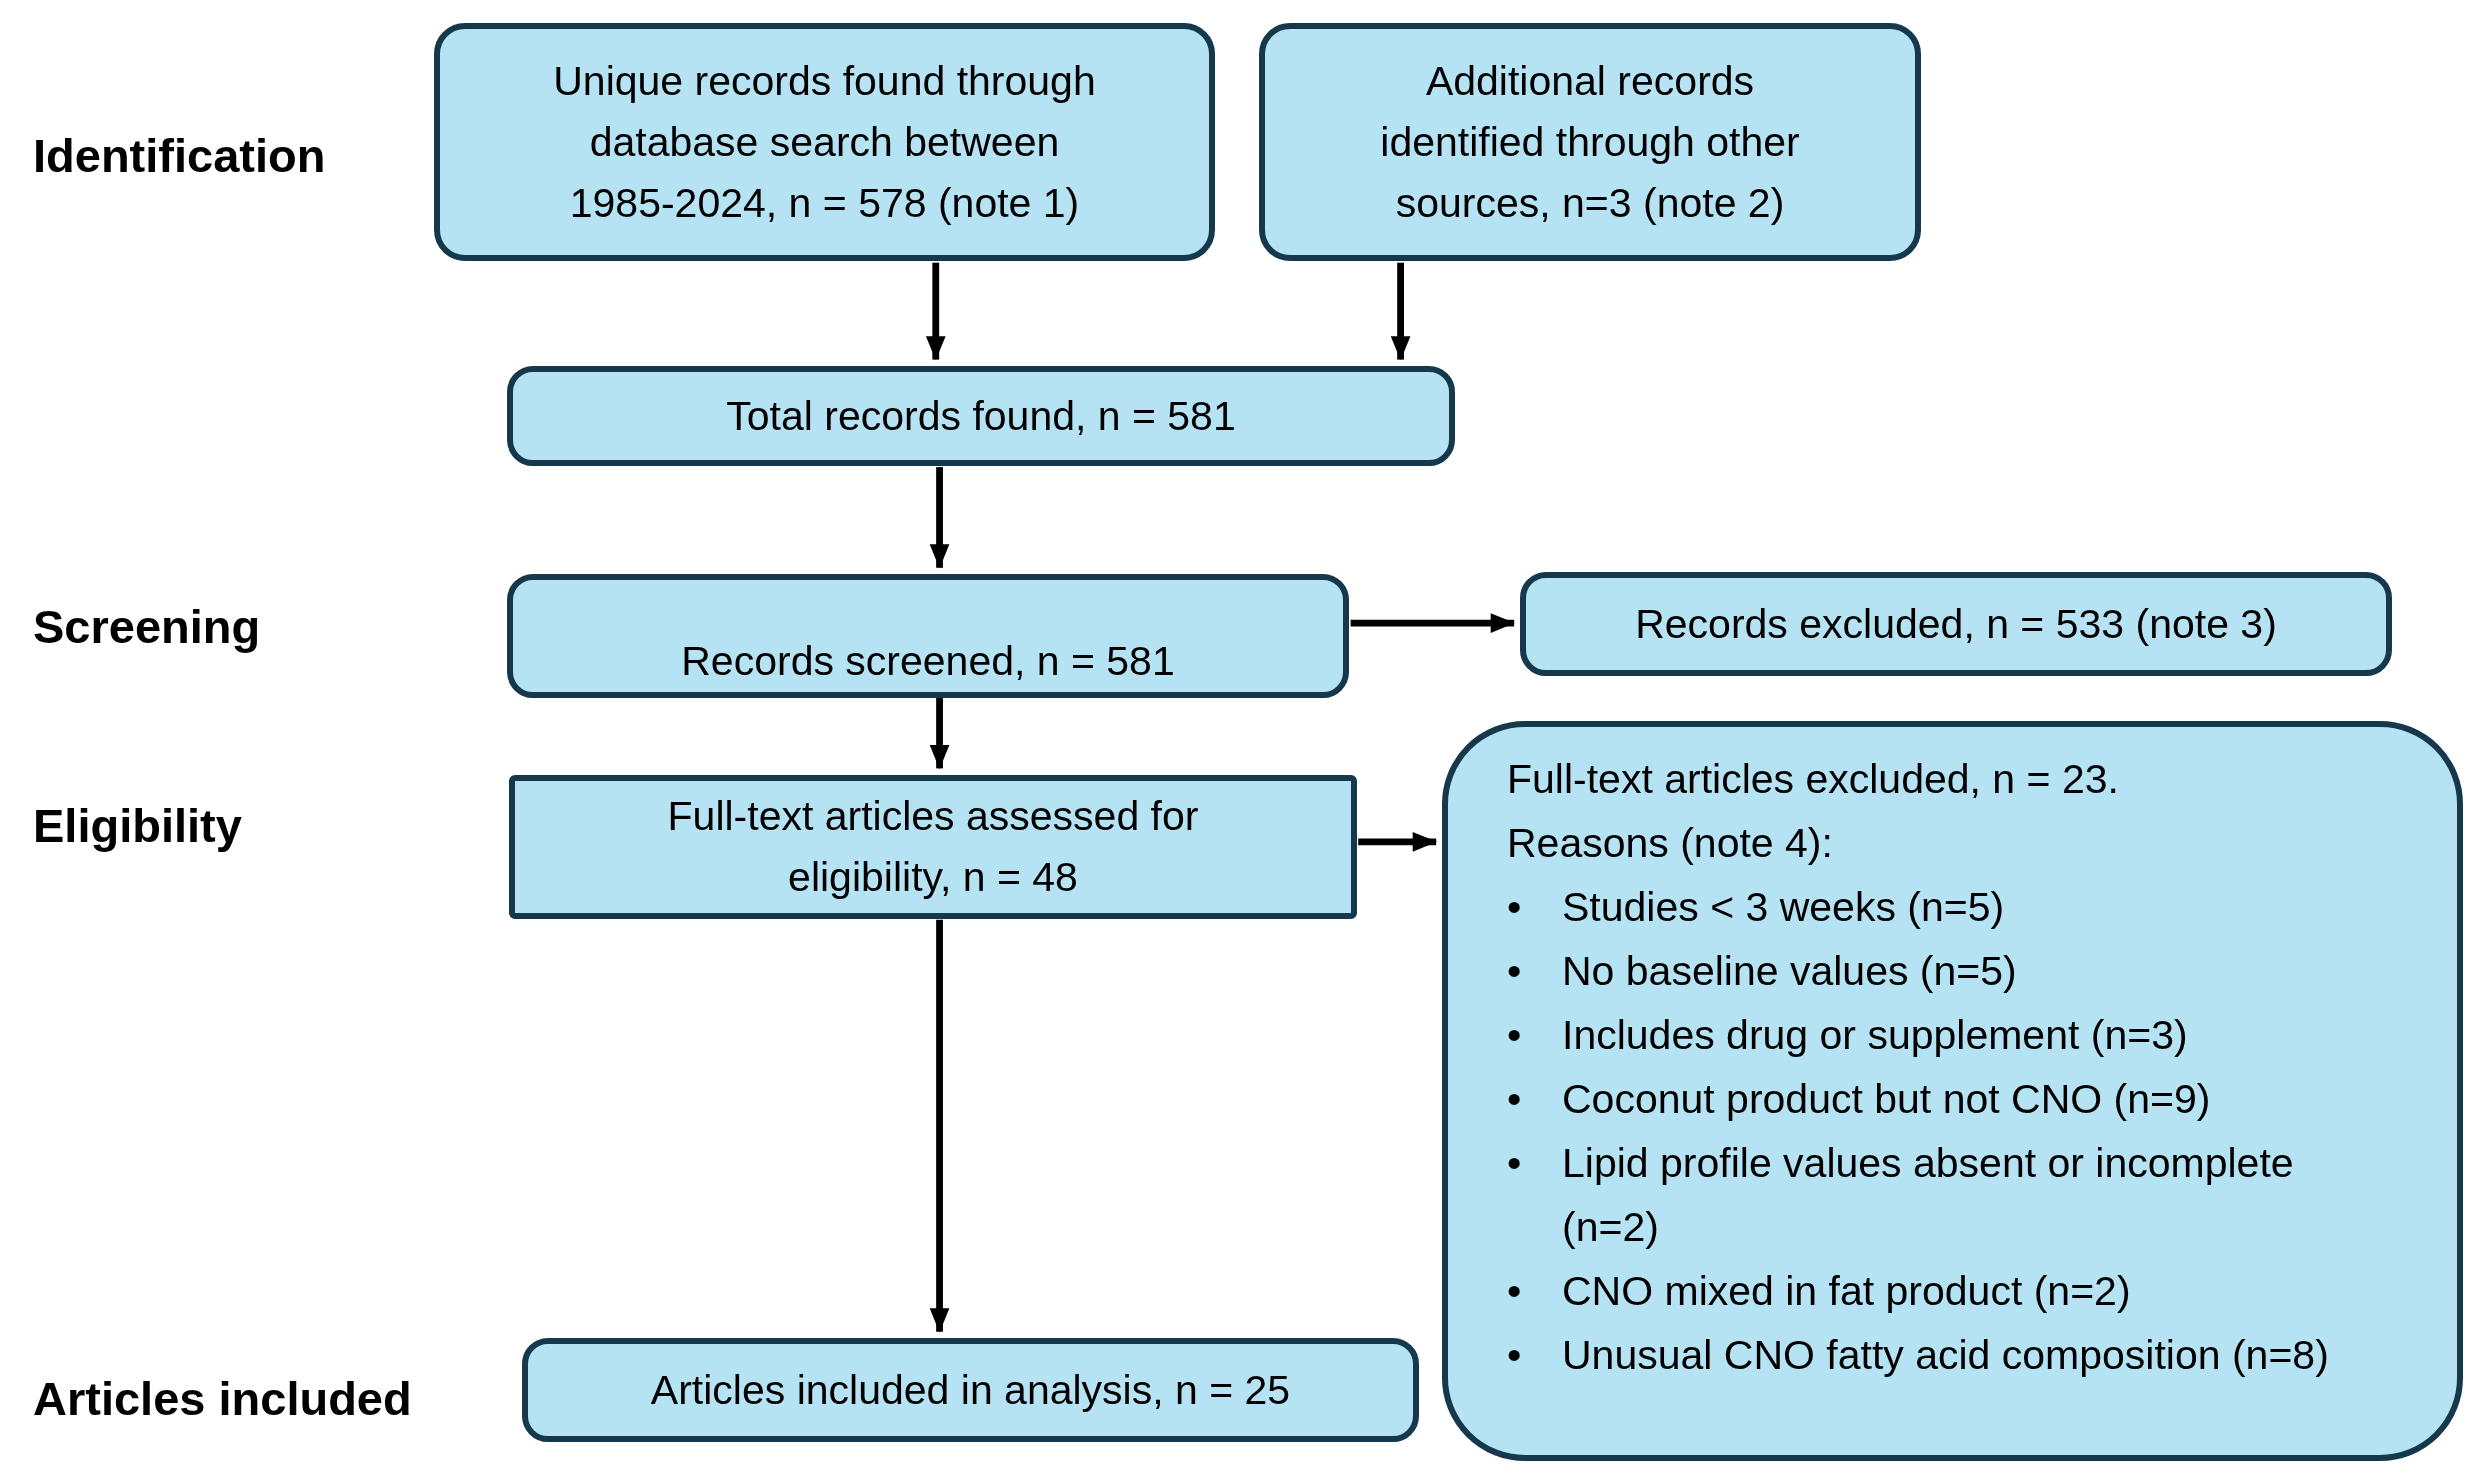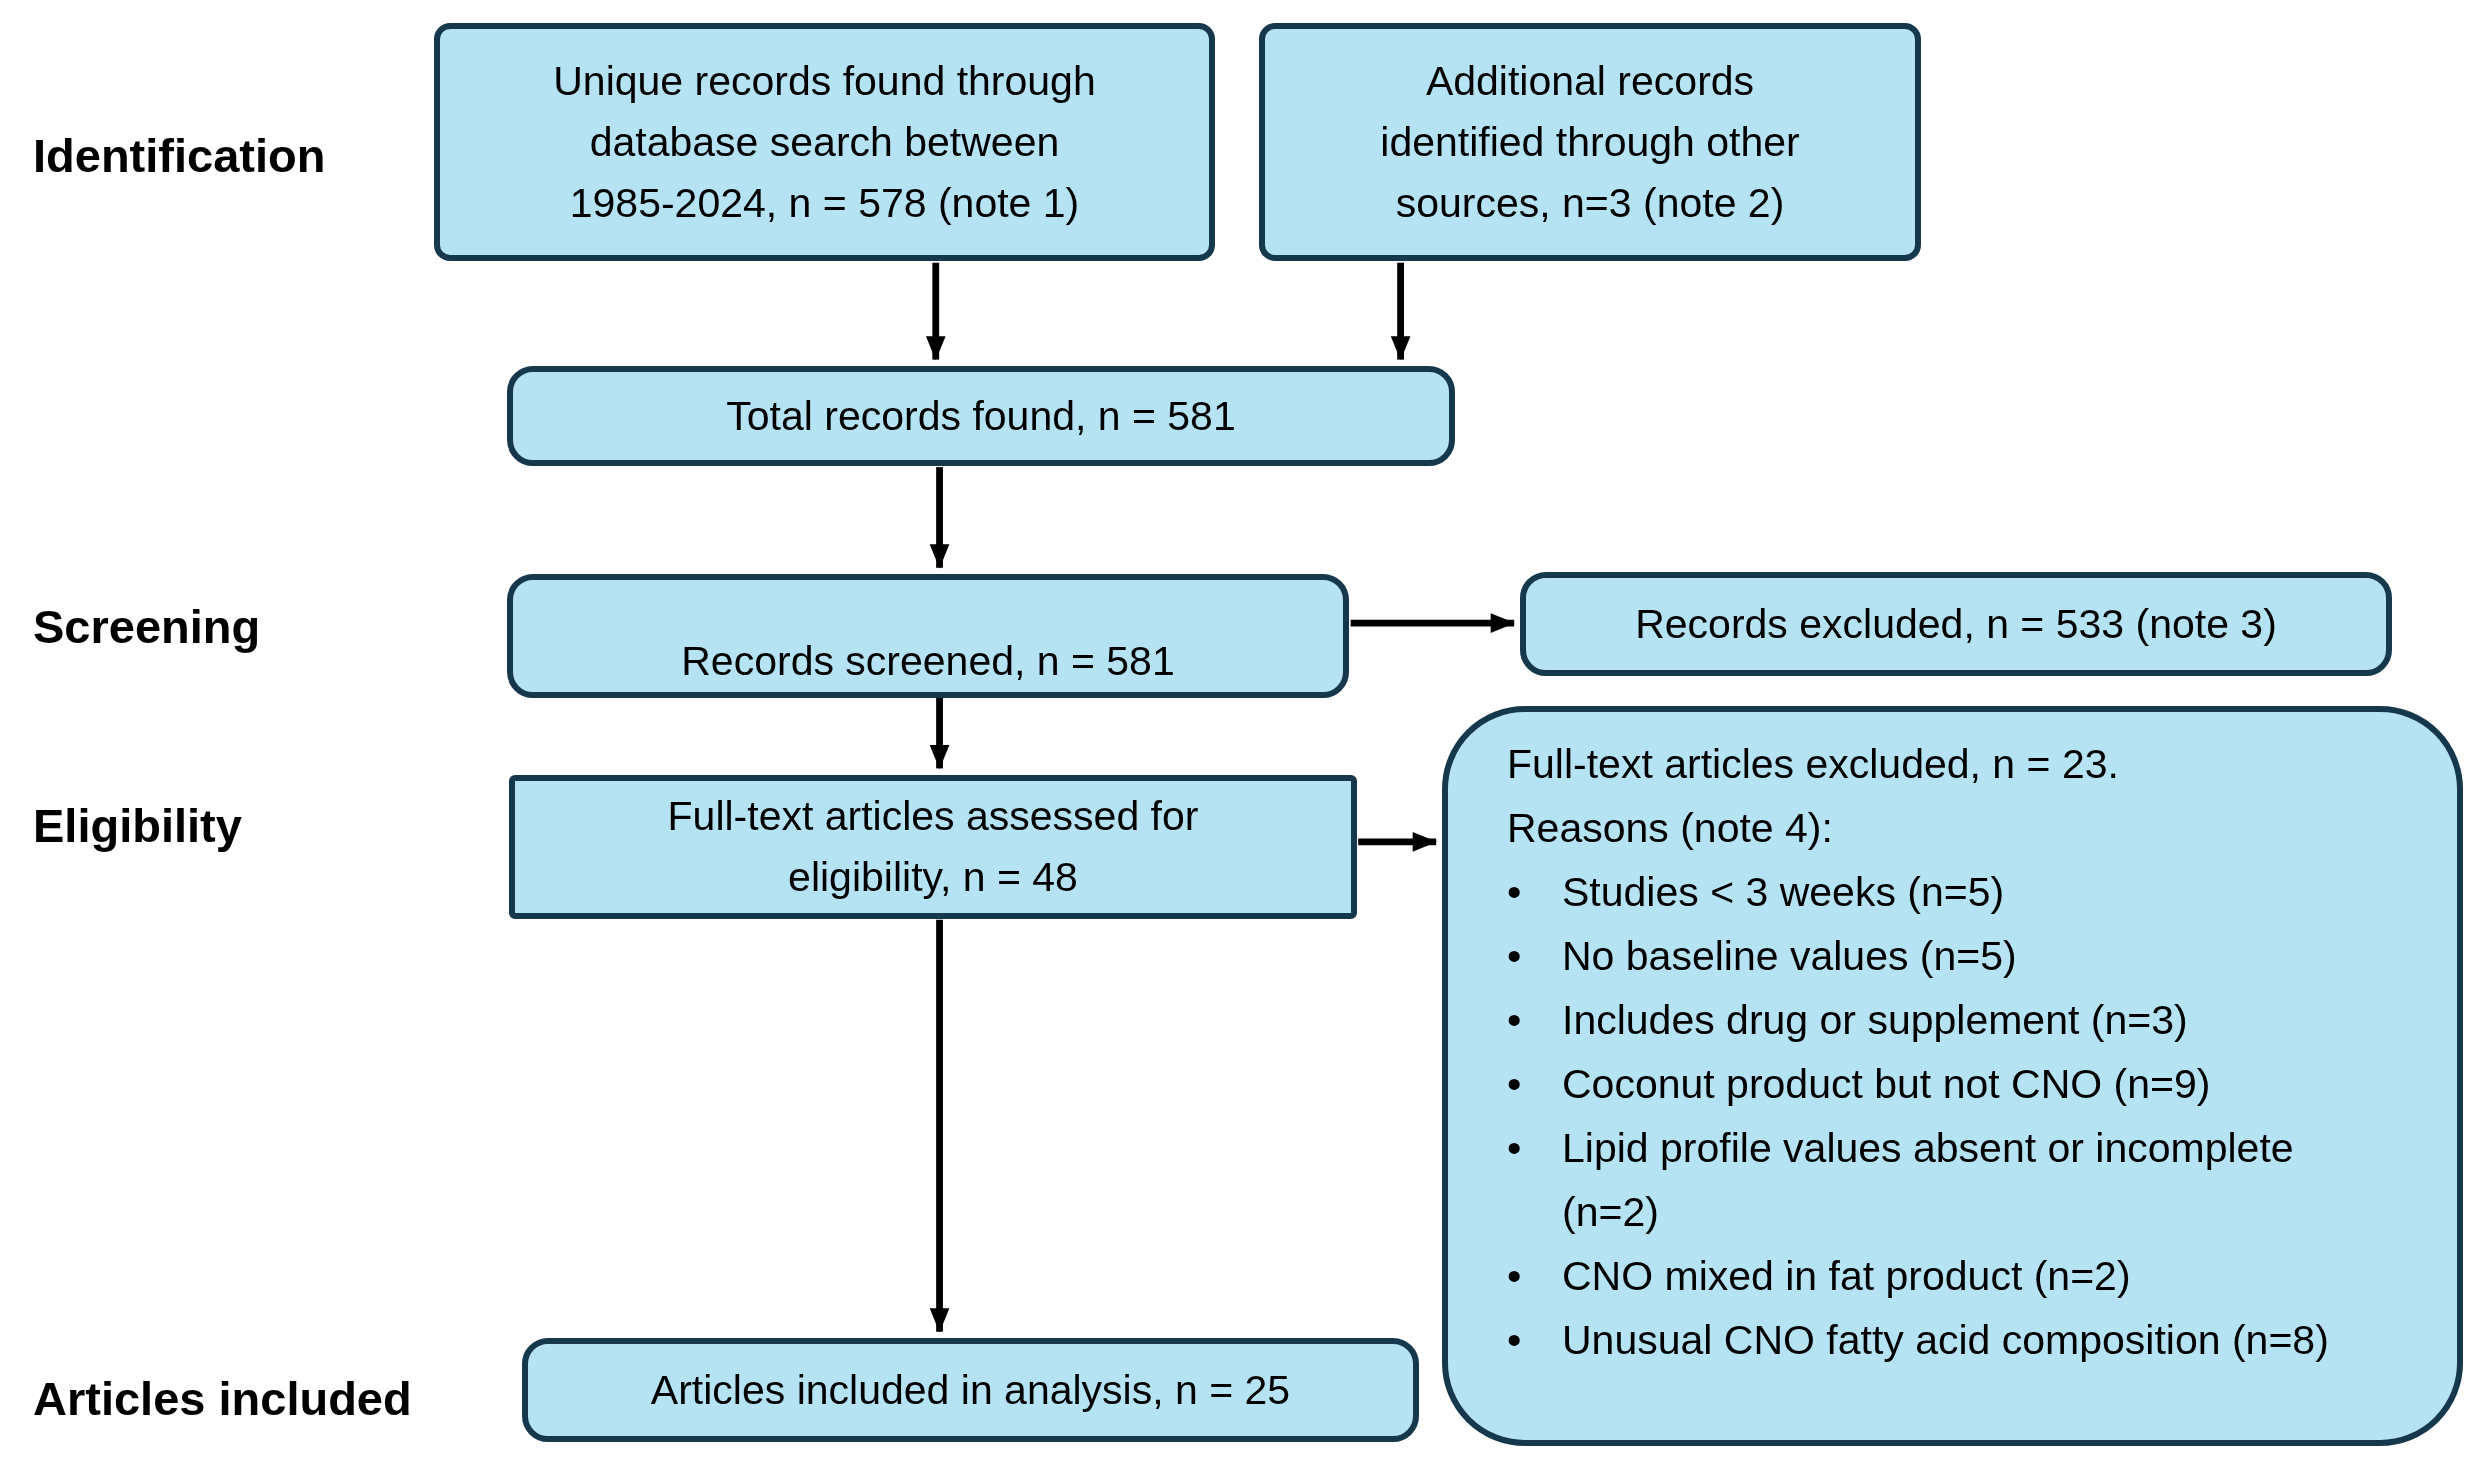--- a/index.html
+++ b/index.html
@@ -25,21 +25,21 @@
   .box{
     position:absolute;
     background:var(--box-fill);
     border:6px solid var(--box-border);
     border-radius:26px;
     box-sizing:border-box;
     display:flex;flex-direction:column;justify-content:center;align-items:center;
     font-size:41px;line-height:61px;text-align:center;
   }
   .box .bline{width:100%;}
-  .box-top{border-radius:16px;}
+  .box-top{border-radius:31px;}
   .box-big{
     border-radius:83px;
     justify-content:flex-start;align-items:stretch;
     text-align:left;
     padding:19.7px 91px 15px 59px;
     line-height:64px;
   }
   .box-big .title-line{white-space:nowrap;}
   .reason-list{
     list-style:none;margin:0;padding:0;
@@ -107,21 +107,21 @@
 
   <div class="box" style="left:1520px;top:572px;width:872px;height:104px;align-items:center;">
     <div class="bline">Records excluded, n = 533 (note 3)</div>
   </div>
 
   <div class="box" style="left:509px;top:775px;width:848px;height:144px;border-radius:6px;">
     <div class="bline">Full-text articles assessed for</div>
     <div class="bline">eligibility, n = 48</div>
   </div>
 
-  <div class="box box-big" style="left:1442px;top:706px;width:1021px;height:740px;">
+  <div class="box box-big" style="left:1442px;top:721px;width:1021px;height:740px;">
     <div class="title-line">Full-text articles excluded, n = 23.</div>
     <div class="title-line">Reasons (note 4):</div>
     <ul class="reason-list">
       <li>
         <span class="bullet">•</span>
         <span class="reason-text">Studies &lt; 3 weeks (n=5)</span>
       </li>
       <li>
         <span class="bullet">•</span>
         <span class="reason-text">No baseline values (n=5)</span>

